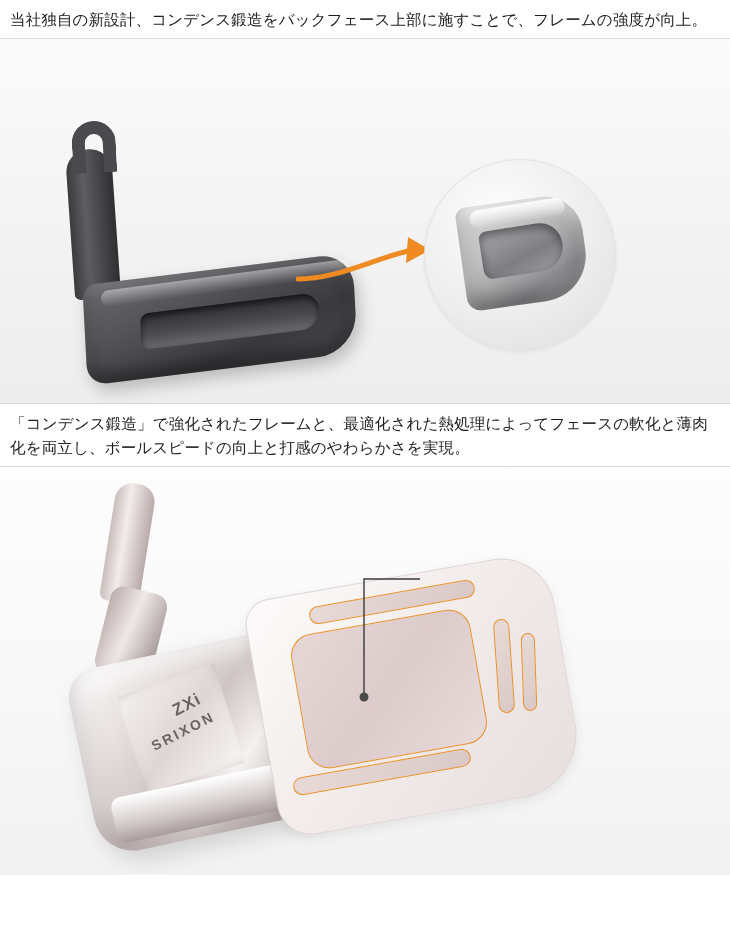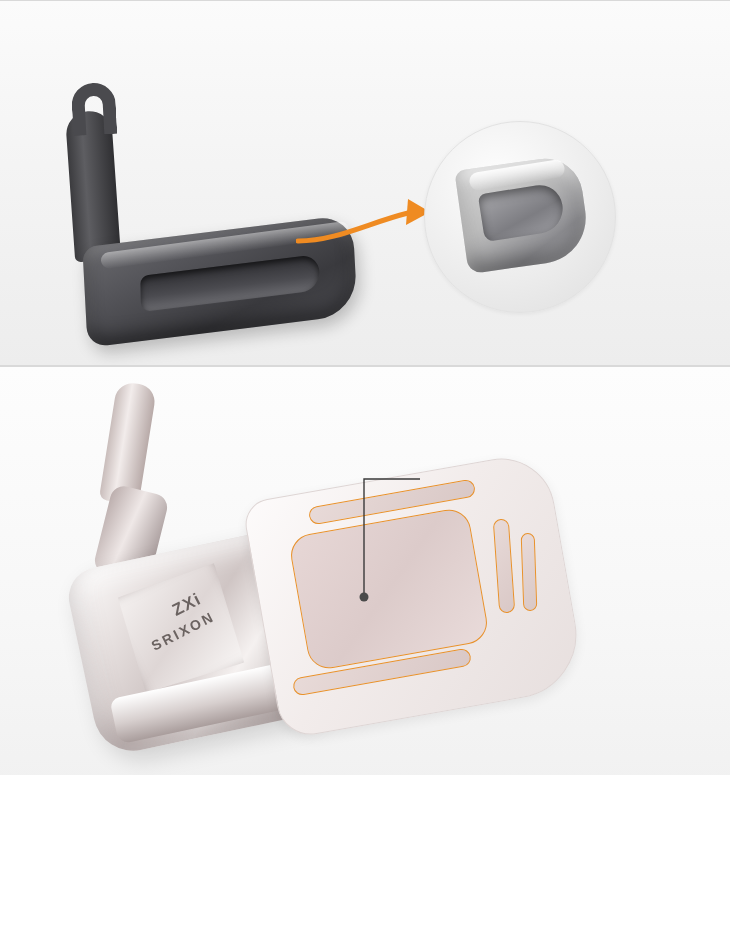--- a/index.html
+++ b/index.html
@@ -325,20 +325,23 @@
     width: 730px;
     height: 10px;
     background: #ffffff;
   }
 </style>
 </head>
 <body>
 
 <div class="page">
 
+  <div class="caption-block">
+    <p>当社独自の新設計、コンデンス鍛造をバックフェース上部に施すことで、フレームの強度が向上。</p>
+  </div>
 
   <div class="rule"></div>
 
   <div class="panel-dark">
 
     <div class="iron-dark">
       <div class="hosel"></div>
       <div class="hosel-top"></div>
       <div class="blade"></div>
       <div class="cavity"></div>
@@ -353,20 +356,23 @@
     <div class="zoom-circle">
       <div class="chunk"></div>
       <div class="chunk-inner"></div>
       <div class="highlight"></div>
     </div>
 
   </div>
 
   <div class="rule"></div>
 
+  <div class="caption-block">
+    <p>「コンデンス鍛造」で強化されたフレームと、最適化された熱処理によってフェースの軟化と薄肉化を両立し、ボールスピードの向上と打感のやわらかさを実現。</p>
+  </div>
 
   <div class="rule"></div>
 
   <div class="panel-light">
 
     <div class="iron-chrome">
       <div class="hosel"></div>
       <div class="neck"></div>
       <div class="head"></div>
       <div class="badge"></div>

